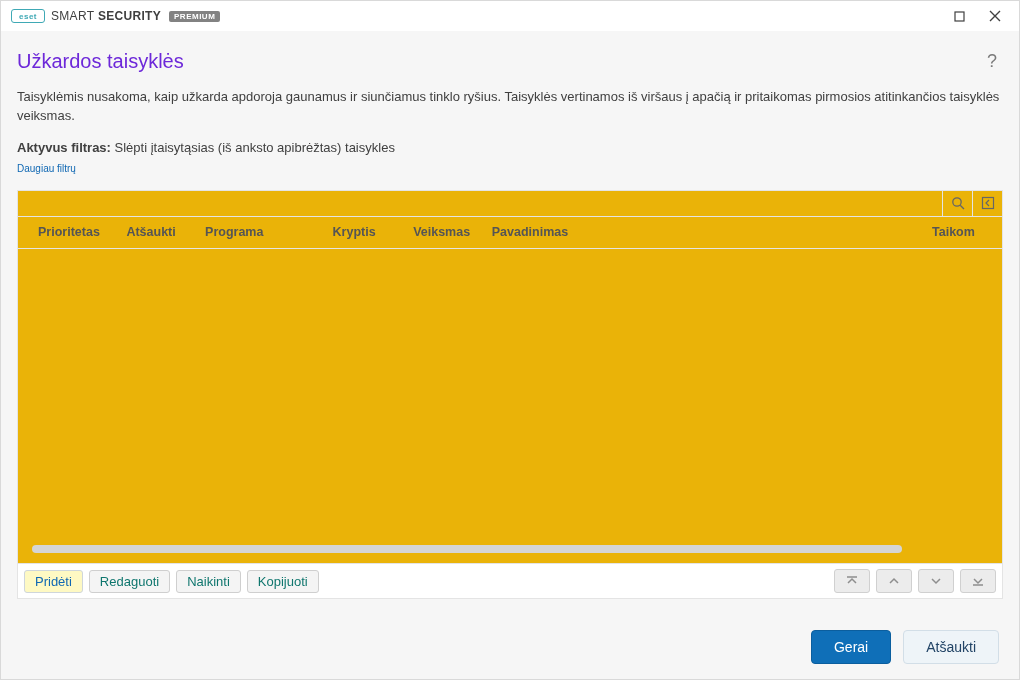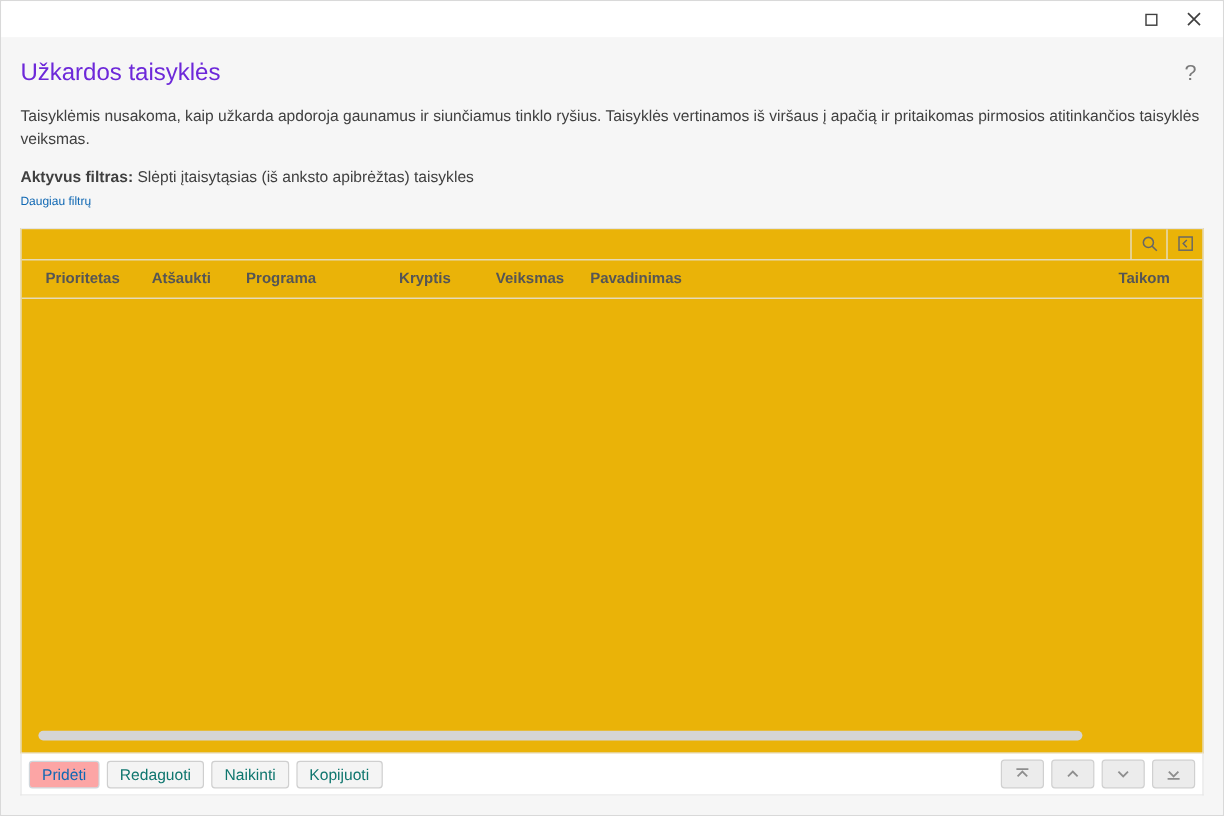--- a/index.html
+++ b/index.html
@@ -36,37 +36,45 @@
   .th-prog   { width: 130px; }
   .th-dir    { width: 82px;  }
   .th-action { width: 80px;  }
   .th-name   { width: 450px; }
   .th-target { flex: 0 0 auto; width: 80px; }
   .tbody-area { flex: 1; position: relative; overflow: hidden; }
   .hscroll { position: absolute; left: 14px; right: 100px; bottom: 10px; height: 8px; background: #d5d5d5; border-radius: 4px; }
   
   .action-bar { background: #fff; border: 1px solid #e4e4e4; border-top: none; padding: 5px 6px; display: flex; align-items: center; gap: 6px; }
   .btn-sm { font-size: 13px; padding: 3px 10px; border: 1px solid #cfcfcf; border-radius: 3px; background: #f4f4f4; color: #0f766e; cursor: default; }
-  .btn-sm.primary-ghost { background: #fca5a5; color: #1068b3; border-color: #cfd6db; cursor: pointer; }
+  .btn-sm.primary-ghost { background: #fef9c3; color: #1068b3; border-color: #cfd6db; cursor: pointer; }
   .action-bar .spacer { flex: 1; }
   .icon-btn { width: 36px; height: 24px; border: 1px solid #d0d0d0; border-radius: 3px; background: #ececec; color: #8e8e8e; display: flex; align-items: center; justify-content: center; cursor: default; }
   
   .footer { height: 64px; background: #f6f6f6; display: flex; align-items: center; justify-content: flex-end; padding: 0 20px; gap: 12px; }
   .btn { font-size: 14px; padding: 8px 22px; border-radius: 4px; border: 1px solid transparent; cursor: pointer; }
   .btn-primary { background: #0f6fb8; color: #fff; border-color: #0b5e9e; }
   .btn-secondary { background: #eef4f8; color: #246; border-color: #d2dee7; }
   .below-space { height: 16px; background: #f6f6f6; }
   svg { display: block; }
 </style>
 </head>
 <body>
 
 <div class="window">
 
   <div class="titlebar">
+    <div class="brand">
+      <span class="brand-logo">eset</span>
+      <span class="brand-text">
+        <span class="light">SMART</span>
+        <span class="bold">SECURITY</span>
+      </span>
+      <span class="brand-badge">PREMIUM</span>
+    </div>
     <div class="titlebar-spacer"></div>
     <div class="titlebar-btn">
       <svg width="11" height="11" viewBox="0 0 11 11">
           <rect x="1" y="1" width="9" height="9" fill="none" stroke="#404040" stroke-width="1.2"></rect>
         </svg>
     </div>
     <div class="titlebar-btn">
       <svg width="12" height="12" viewBox="0 0 12 12">
           <path d="M1 1 L11 11 M11 1 L1 11" stroke="#404040" stroke-width="1.4"></path>
         </svg>
@@ -141,13 +149,17 @@
         <svg width="14" height="14" viewBox="0 0 14 14">
             <path d="M3 5 L7 9 L11 5" fill="none" stroke="#8e8e8e" stroke-width="1.5"></path>
             <path d="M2 11 H12" stroke="#8e8e8e" stroke-width="1.5"></path>
           </svg>
       </div>
     </div>
 
     <div class="below-space"></div>
   </div>
 
+  <div class="footer">
+    <button class="btn btn-primary">Gerai</button>
+    <button class="btn btn-secondary">Atšaukti</button>
+  </div>
 </div>
 
 </body></html>

